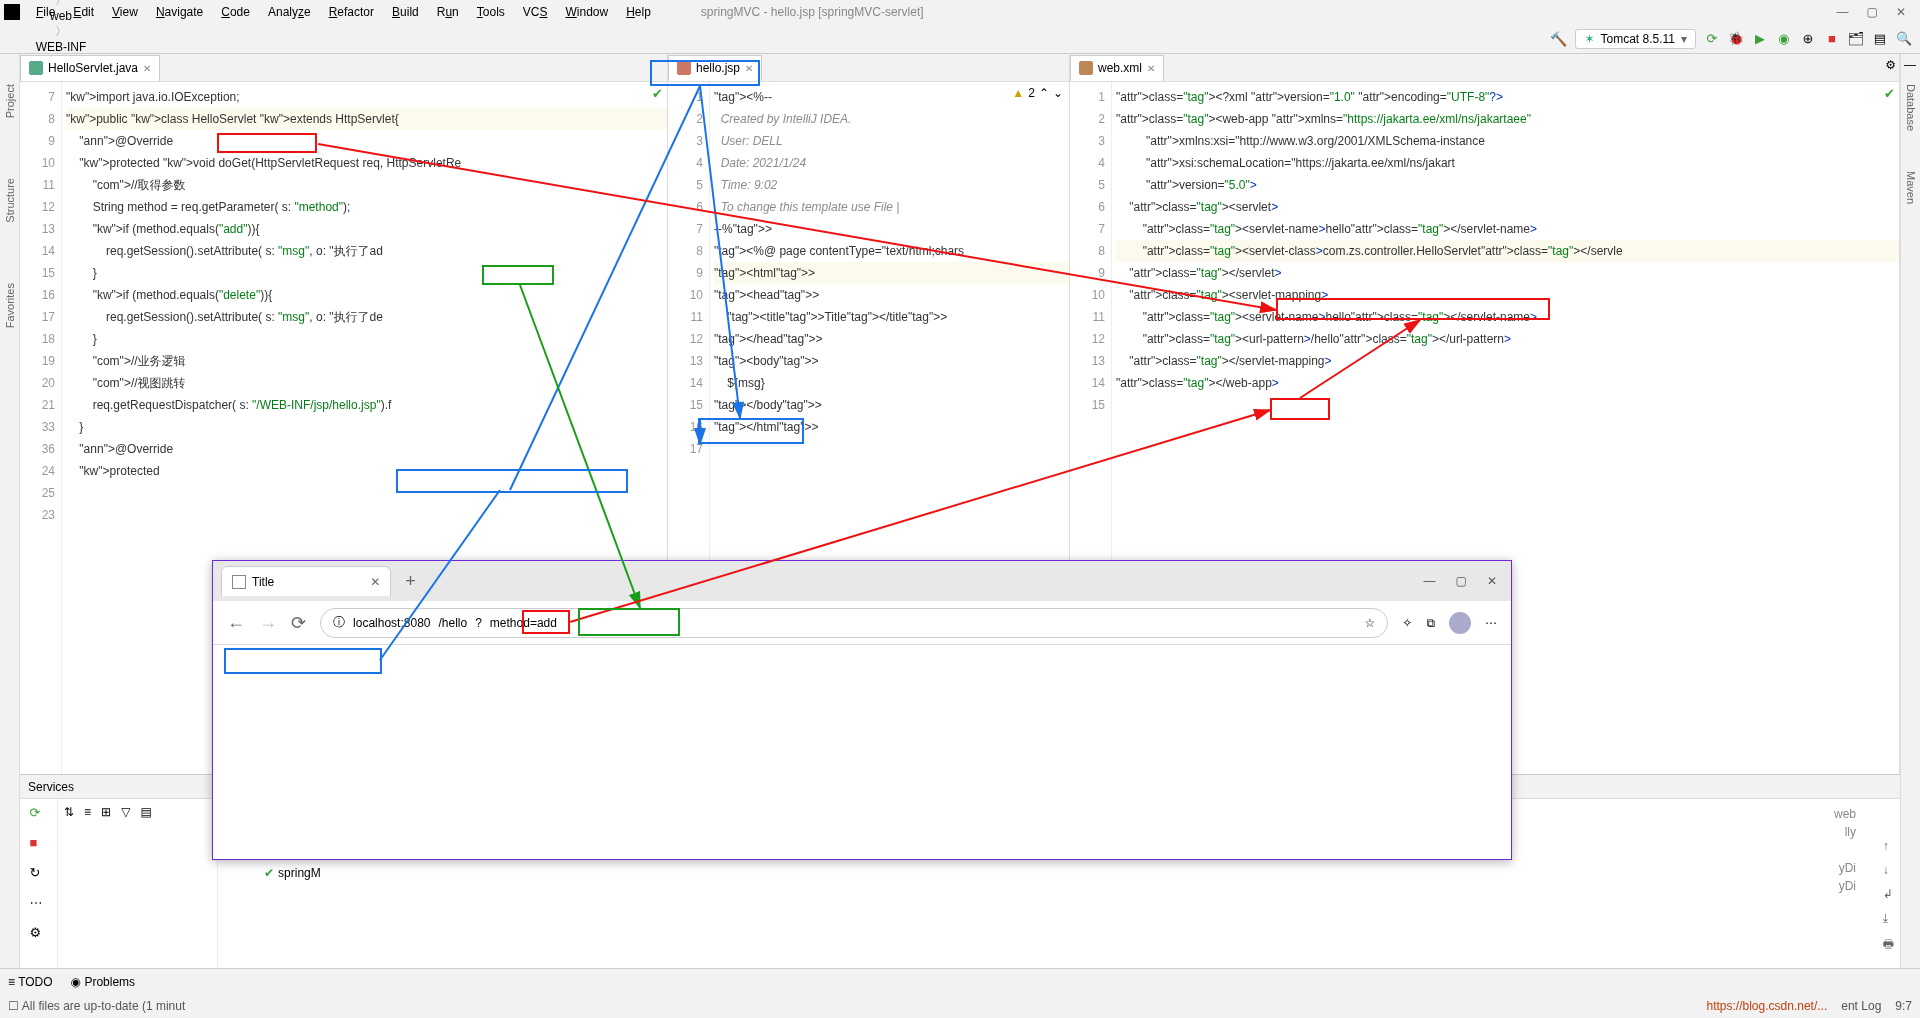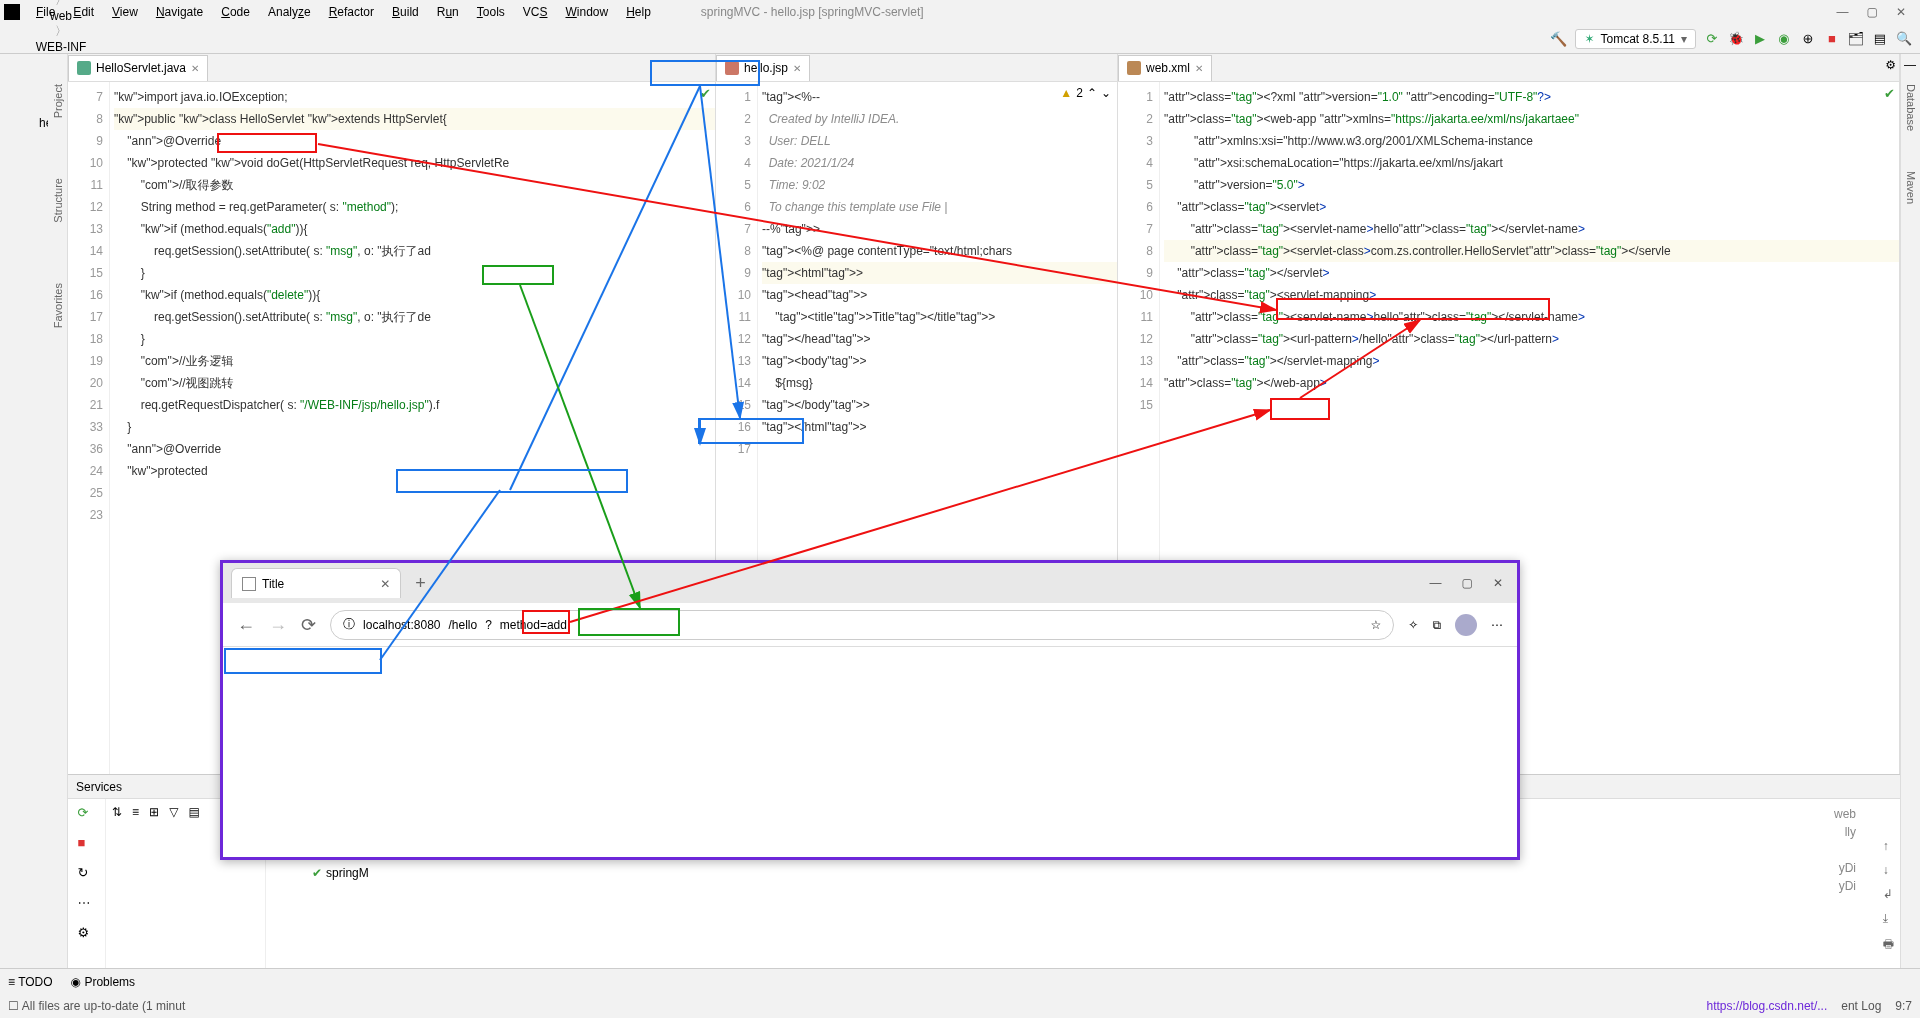--- a/index.html
+++ b/index.html
@@ -11,21 +11,21 @@
     .menubar .title { margin-left:40px; color:#888; }
     .win-btns { margin-left:auto; display:flex; gap:18px; padding-right:10px; color:#666; font-size:14px; }
     .toolbar { height:30px; background:#f2f2f2; display:flex; align-items:center; padding:0 8px; border-bottom:1px solid #ccc; }
     .crumb { display:flex; align-items:center; font-size:12px;flex-direction:column; }
     .crumb span { }
     .crumb .sep { color:#888; }
     .toolbar-right { margin-left:auto; display:flex; align-items:center; gap:8px; }
     .hammer { color:#3b9e3b; font-size:14px; }
     .run-config { border:1px solid #ccc; border-radius:3px; padding:2px 8px; display:flex; align-items:center; gap:6px; background:#fff; }
     .tb-ico { width:16px; height:16px; display:inline-flex; align-items:center; justify-content:center; font-size:13px; }
-    .main { position:absolute; top:54px; left:0; right:0; bottom:24px; display:flex;padding-left:48px; }
+    .main { position:absolute; top:54px; left:0; right:0; bottom:24px; display:flex; }
     .left-gutter { width:20px; background:#f2f2f2; border-right:1px solid #ddd; display:flex; flex-direction:column; align-items:center; padding-top:30px; gap:60px; }
     .left-gutter .vlabel { writing-mode:vertical-lr; transform:rotate(180deg); color:#666; font-size:11px; }
     .right-gutter { width:20px; background:#f2f2f2; border-left:1px solid #ddd; display:flex; flex-direction:column; align-items:center; padding-top:30px; gap:40px; }
     .right-gutter .vlabel { writing-mode:vertical-lr; color:#666; font-size:11px; }
     .editors { flex:1; display:flex; flex-direction:column; }
     .panes { flex:1; display:flex; }
     .pane { display:flex; flex-direction:column; border-right:1px solid #ddd; background:#fff; overflow:hidden; }
     .pane-tabs { height:28px; background:#f2f2f2; display:flex; align-items:center; border-bottom:1px solid #ddd; }
     .tab { height:26px; display:flex; align-items:center; gap:5px; padding:0 8px; background:#fff; border:1px solid #ccc; border-bottom:none; }
     .tab .ico { width:14px; height:14px; background:#5a8; border-radius:2px; }
@@ -49,21 +49,21 @@
     .svc-left .si { width:18px; height:18px; font-size:13px; }
     .svc-tools { width:160px; border-right:1px solid #eee; padding:4px; }
     .svc-tree { flex:0 0 170px; padding:4px; font-size:12px; }
     .tree-row { display:flex; align-items:center; gap:4px; height:20px; }
     .tree-row .exp { color:#888; }
     .svc-out { flex:1; background:#fff; padding:6px; font-family:Consolas,monospace; position:relative; }
     .bottom-bar { position:absolute; bottom:24px; left:0; right:0; height:26px; background:#f2f2f2; border-top:1px solid #ccc; display:flex; align-items:center; padding:0 8px; gap:18px; }
     .status-bar { position:absolute; bottom:0; left:0; right:0; height:24px; background:#f2f2f2; display:flex; align-items:center; padding:0 8px; font-size:11px; color:#555; }
     .status-bar .right { margin-left:auto; display:flex; gap:14px; }
     
-    .browser { position:absolute; top:560px; left:220px; width:1300px; height:300px; background:#fff; border:3px solid #6d28d9; box-shadow:0 2px 10px rgba(0,0,0,0.3); z-index:50; }
+    .browser { position:absolute; top:560px; left:212px; width:1300px; height:300px; background:#fff; border:1px solid #6d28d9; box-shadow:0 2px 10px rgba(0,0,0,0.3); z-index:50; }
     .br-head { height:40px; background:#e8e8e8; display:flex; align-items:center; }
     .br-tab { height:30px; background:#fff; border:1px solid #ccc; border-bottom:none; display:flex; align-items:center; gap:6px; padding:0 10px; margin-left:8px; border-radius:6px 6px 0 0; }
     .br-tab .pg { width:14px; height:14px; border:1px solid #888; }
     .br-tab-x { color:#666; margin-left:90px; }
     .br-plus { margin-left:14px; font-size:18px; color:#666; }
     .br-win { margin-left:auto; display:flex; gap:20px; padding-right:14px; font-size:14px; color:#555; }
     .br-bar { height:44px; display:flex; align-items:center; gap:14px; padding:0 14px; border-bottom:1px solid #ddd; }
     .br-nav { font-size:18px; color:#666; }
     .br-addr { flex:1; height:30px; border:1px solid #ccc; border-radius:15px; display:flex; align-items:center; padding:0 12px; gap:8px; font-size:14px; }
     .br-body { padding:14px; font-size:15px; }
@@ -354,21 +354,21 @@
   </div>
 </div>
 
 <div class="bottom-bar">
   <span>≡ <span>TODO</span></span>
   <span>◉ <span>Problems</span></span>
 </div>
 <div class="status-bar">
   <span>☐</span>&nbsp;<span>All files are up-to-date (1 minut</span>
   <div class="right">
-    <span style="color:#6d28d9">https://blog.csdn.net/...</span>
+    <span style="color:#c2410c">https://blog.csdn.net/...</span>
     <span>ent Log</span>
     <span>9:7</span>
   </div>
 </div>
 
 <div class="box-r" style="top:133px;left:217px;width:100px;height:20px"></div>
 <div class="box-g" style="top:265px;left:482px;width:72px;height:20px"></div>
 <div class="box-b" style="top:469px;left:396px;width:232px;height:24px"></div>
 <div class="box-b" style="top:60px;left:650px;width:110px;height:26px"></div>
 <div class="box-b" style="top:418px;left:698px;width:106px;height:26px"></div>

